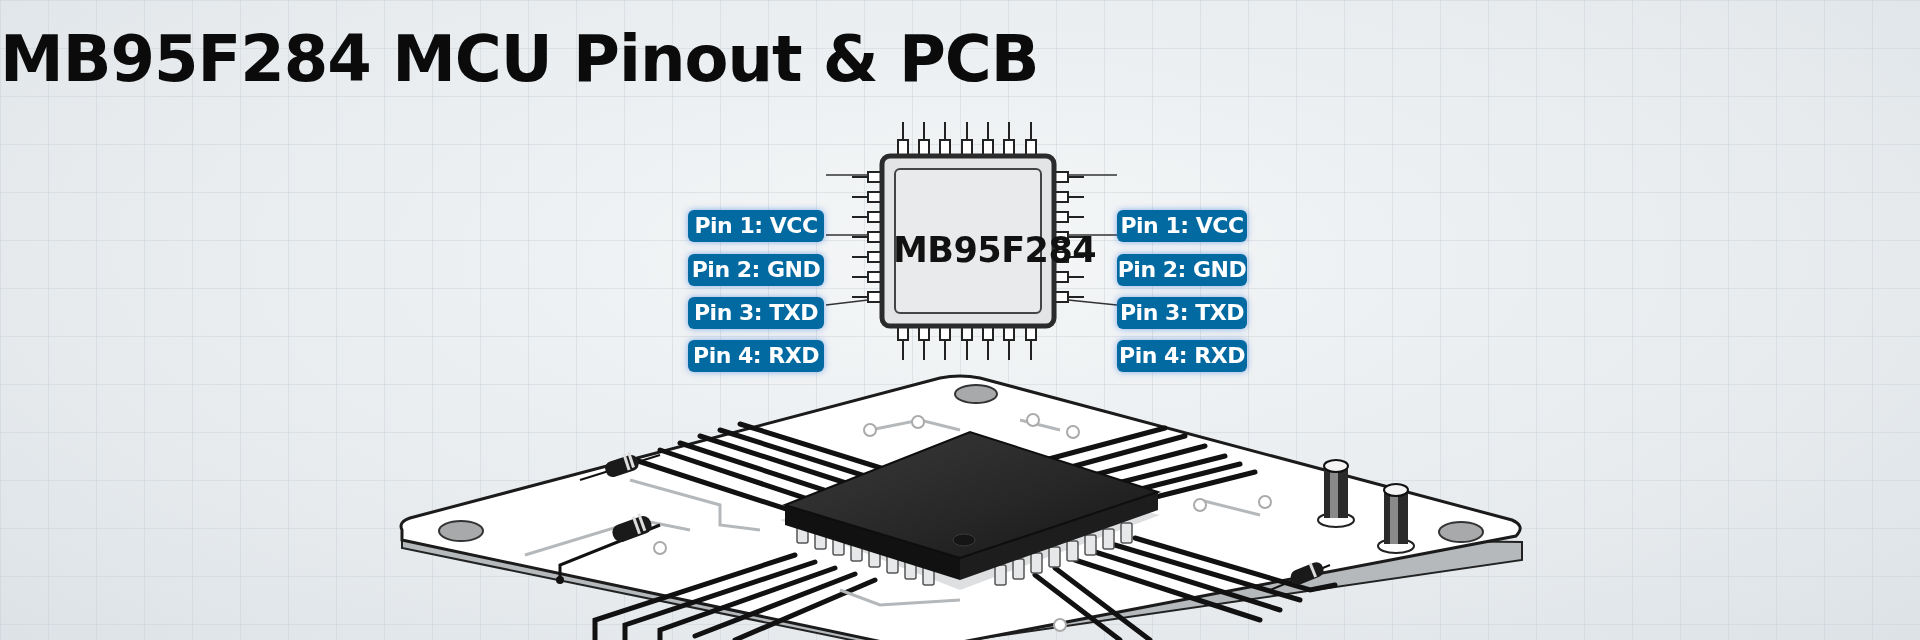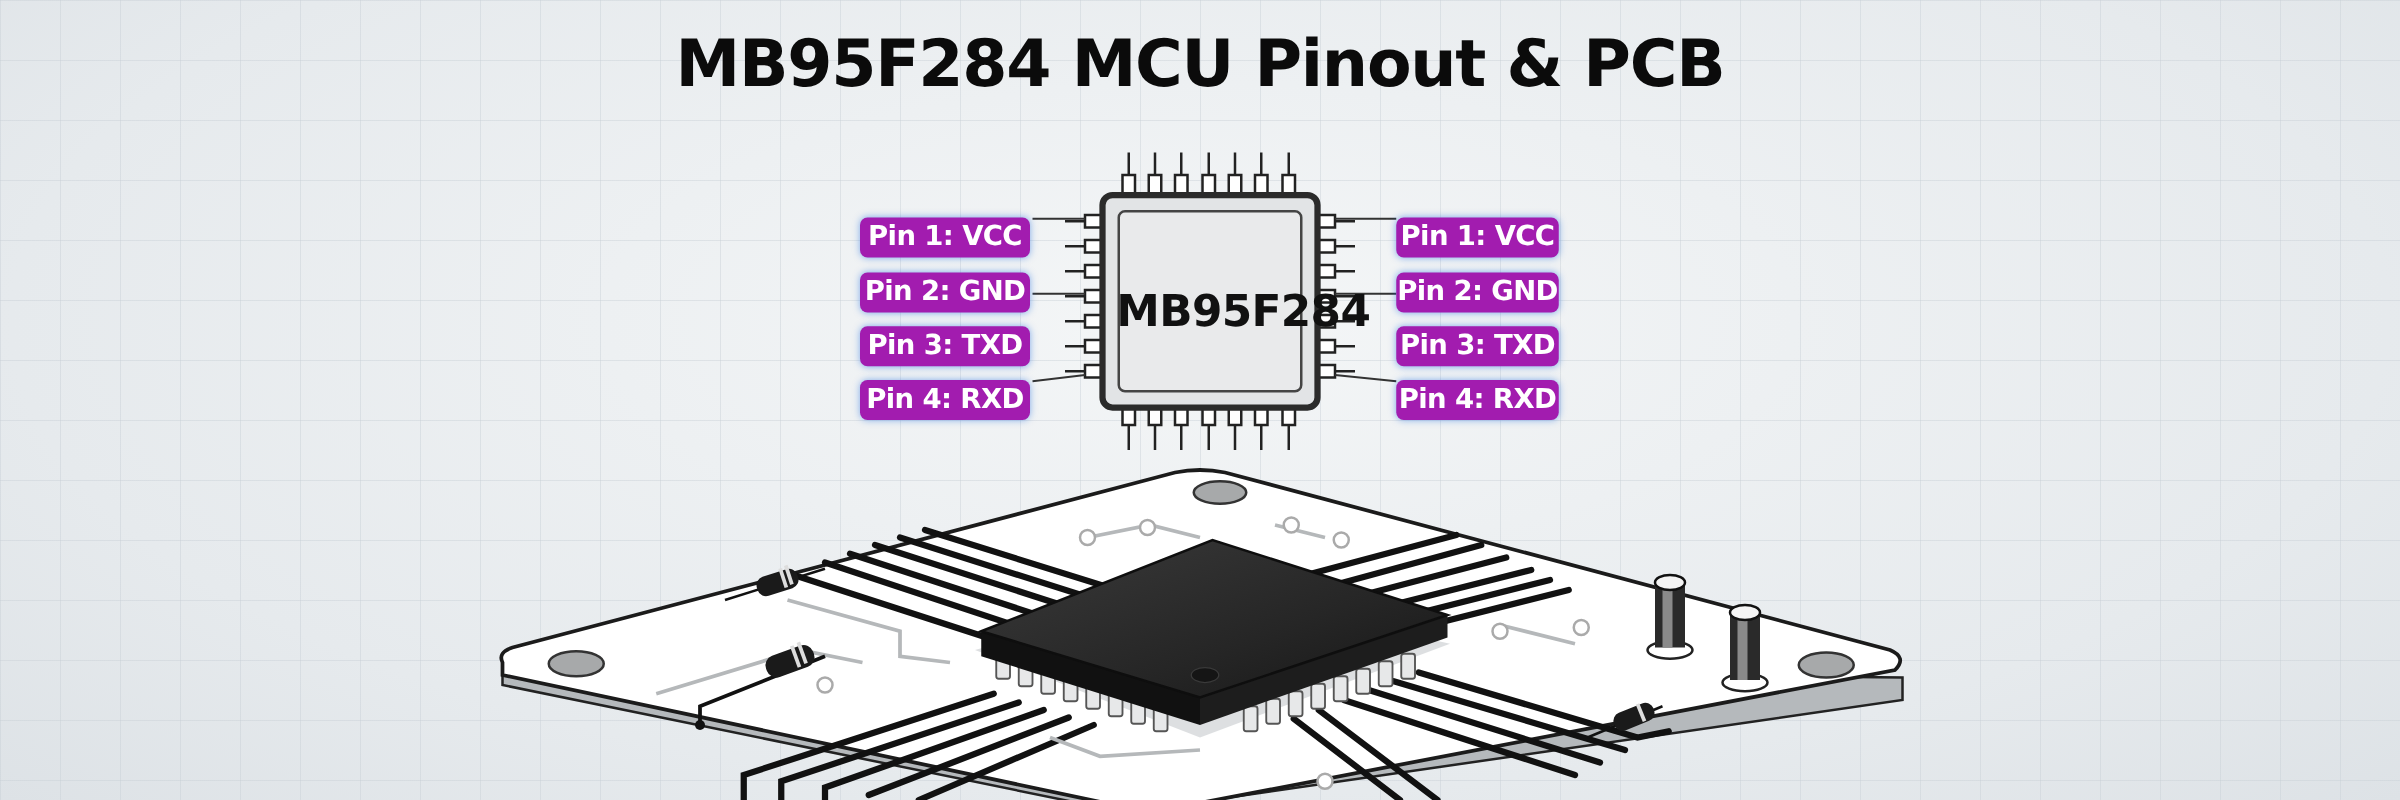--- a/index.html
+++ b/index.html
@@ -7,30 +7,31 @@
     width:1920px; height:640px; overflow:hidden; position:relative;
     background:#e9edf0;
     background-image:
       linear-gradient(rgba(200,208,214,0.45) 1px, transparent 1px),
       linear-gradient(90deg, rgba(200,208,214,0.45) 1px, transparent 1px),
       radial-gradient(ellipse at 50% 40%, #f4f6f7 0%, #e6eaed 70%, #dde2e6 100%);
     background-size:48px 48px, 48px 48px, 100% 100%;
     font-family:"DejaVu Sans", sans-serif;
   }
   .title {
-    position:absolute; left:0; width:1920px; top:22px; text-align:center;
+    position:absolute; left:0; width:1920px; top:22px; text-align:left;
     font-family:"DejaVu Sans", sans-serif; font-weight:bold;
-    font-size:52px; letter-spacing:-1px; color:#0b0b0b;
+    font-size:64px; letter-spacing:-1px; color:#0b0b0b;
   }
   .label {
     position:absolute; height:32px; line-height:32px;
-    background:#a21caf; color:#fff; border-radius:6px;
+    background:#0369a1; color:#fff; border-radius:6px;
     font-family:"DejaVu Sans", sans-serif; font-weight:bold; font-size:22px;
     text-align:center; box-shadow:0 0 6px rgba(21,101,224,0.5);
     letter-spacing:-0.5px;
+    margin-top:36px;
   }
   .lbl-left { left:688px; width:136px; }
   .lbl-right { left:1117px; width:130px; }
   .chip-text {
     position:absolute; left:893px; top:230px; width:170px; text-align:center;
     font-family:"DejaVu Sans", sans-serif; font-weight:bold; font-size:35px; color:#111;
     letter-spacing:-0.5px;
   }
   svg.art { position:absolute; left:0; top:0; }
 </style>

